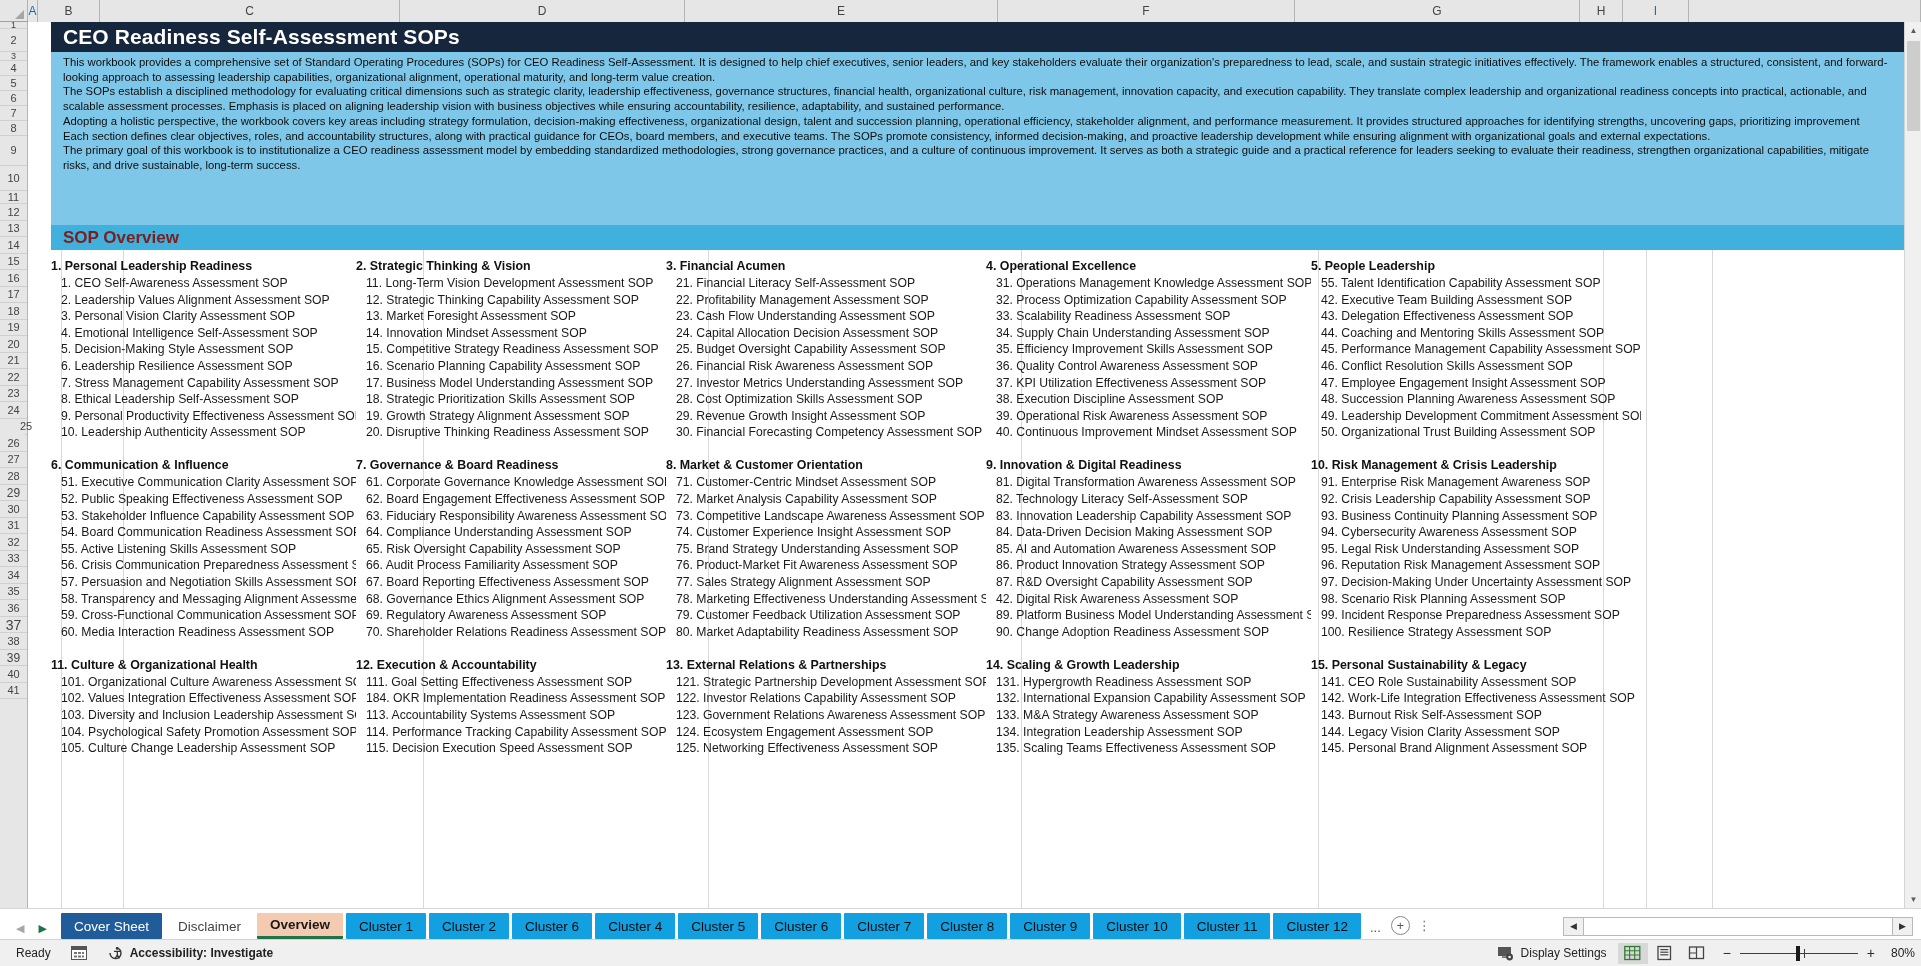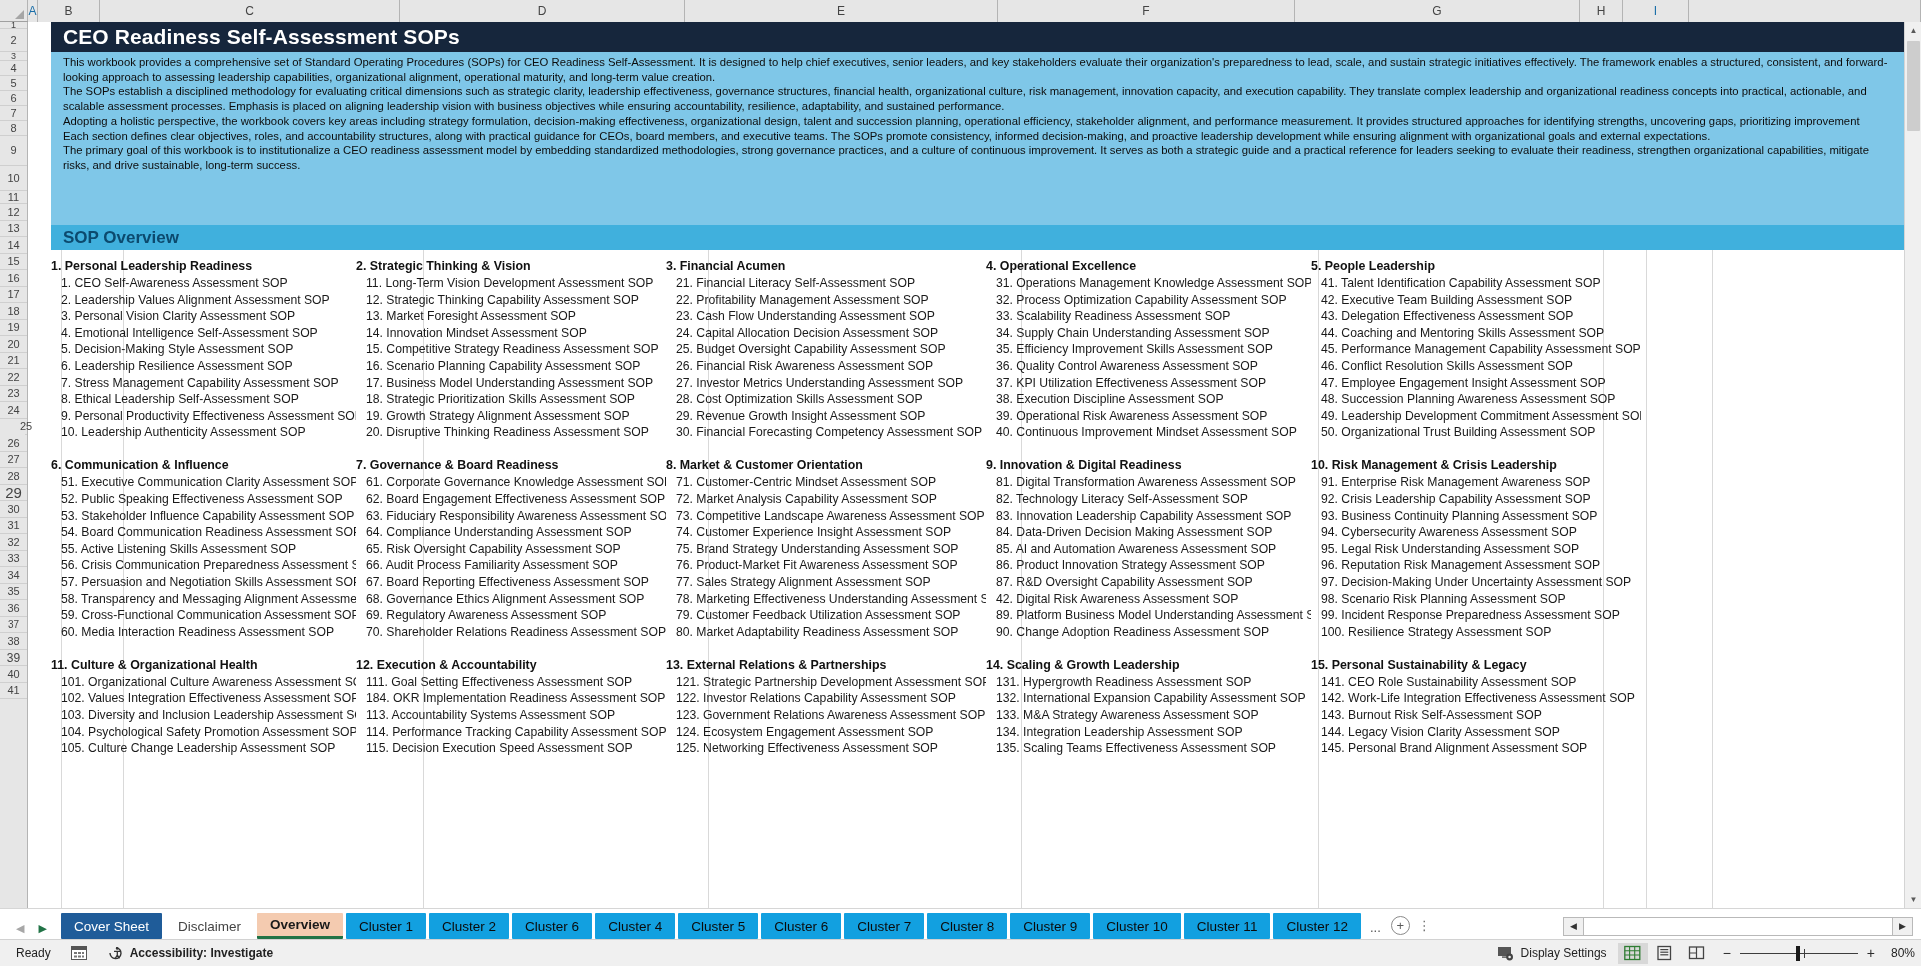--- a/index.html
+++ b/index.html
@@ -68,21 +68,21 @@
     background: #7fc7e8; color: #0d0d0d;
     padding: 3px 10px 0 12px;
   }
   .intro-line {
     font-size: 11.3px; line-height: 14.7px; white-space: nowrap;
     overflow: hidden;
   }
 
   .sop-overview-bar {
     position: absolute; left: 0; top: 203px; right: 17px; height: 25px;
-    background: #40b0dd; color: #0c4a6e;
+    background: #40b0dd; color: #7f1d1d;
     font-size: 17px; font-weight: bold;
     display: flex; align-items: center; padding-left: 12px;
   }
 
   
   .cols-wrap {
     position: absolute; left: 0; top: 236px; right: 17px; bottom: 0;
   }
   .grp-col { position: absolute; top: 0; }
   .grp { margin-bottom: 0; }
@@ -223,29 +223,29 @@
         <div class="rowhdr" style="height: 16px; font-size: 11px;">19</div>
         <div class="rowhdr" style="height: 17px; font-size: 11px;">20</div>
         <div class="rowhdr" style="height: 16px; font-size: 11px;">21</div>
         <div class="rowhdr" style="height: 17px; font-size: 11px;">22</div>
         <div class="rowhdr" style="height: 16px; font-size: 11px;">23</div>
         <div class="rowhdr" style="height: 17px; font-size: 11px;">24</div>
         <div class="rowhdr" style="height: 16px; font-size: 11px; margin-left: 25px;">25</div>
         <div class="rowhdr" style="height: 17px; font-size: 11px;">26</div>
         <div class="rowhdr" style="height: 16px; font-size: 11px;">27</div>
         <div class="rowhdr" style="height: 17px; font-size: 11px;">28</div>
-        <div class="rowhdr" style="height: 16px; font-size: 15px;">29</div>
+        <div class="rowhdr" style="height: 16px; font-size: 12px;">29</div>
         <div class="rowhdr" style="height: 17px; font-size: 11px;">30</div>
         <div class="rowhdr" style="height: 16px; font-size: 11px;">31</div>
         <div class="rowhdr" style="height: 17px; font-size: 11px;">32</div>
         <div class="rowhdr" style="height: 16px; font-size: 11px;">33</div>
         <div class="rowhdr" style="height: 17px; font-size: 11px;">34</div>
         <div class="rowhdr" style="height: 16px; font-size: 11px;">35</div>
         <div class="rowhdr" style="height: 17px; font-size: 11px;">36</div>
-        <div class="rowhdr" style="height: 16px; font-size: 10px;">37</div>
+        <div class="rowhdr" style="height: 16px; font-size: 14px;">37</div>
         <div class="rowhdr" style="height: 17px; font-size: 11px;">38</div>
         <div class="rowhdr" style="height: 16px; font-size: 12px;">39</div>
         <div class="rowhdr" style="height: 17px; font-size: 11px;">40</div>
         <div class="rowhdr" style="height: 16px; font-size: 11px;">41</div>
       </div>
 
     <div class="sheet-area">
       <div class="gridlines" id="gridlines">
           <div class="gl-v" style="left: 10px;"></div>
           <div class="gl-v" style="left: 72px;"></div>
@@ -422,21 +422,21 @@
               <div class="grp-item">131. Hypergrowth Readiness Assessment SOP</div>
               <div class="grp-item">132. International Expansion Capability Assessment SOP</div>
               <div class="grp-item">133. M&amp;A Strategy Awareness Assessment SOP</div>
               <div class="grp-item">134. Integration Leadership Assessment SOP</div>
               <div class="grp-item">135. Scaling Teams Effectiveness Assessment SOP</div>
             </div>
           </div>
           <div class="grp-col" style="left: 1260px; width: 330px;">
             <div class="grp">
               <div class="grp-title">5. People Leadership</div>
-              <div class="grp-item">41. Talent Identification Capability Assessment SOP</div>
+              <div class="grp-item">55. Talent Identification Capability Assessment SOP</div>
               <div class="grp-item">42. Executive Team Building Assessment SOP</div>
               <div class="grp-item">43. Delegation Effectiveness Assessment SOP</div>
               <div class="grp-item">44. Coaching and Mentoring Skills Assessment SOP</div>
               <div class="grp-item">45. Performance Management Capability Assessment SOP</div>
               <div class="grp-item">46. Conflict Resolution Skills Assessment SOP</div>
               <div class="grp-item">47. Employee Engagement Insight Assessment SOP</div>
               <div class="grp-item">48. Succession Planning Awareness Assessment SOP</div>
               <div class="grp-item">49. Leadership Development Commitment Assessment SOP</div>
               <div class="grp-item">50. Organizational Trust Building Assessment SOP</div>
             </div>

